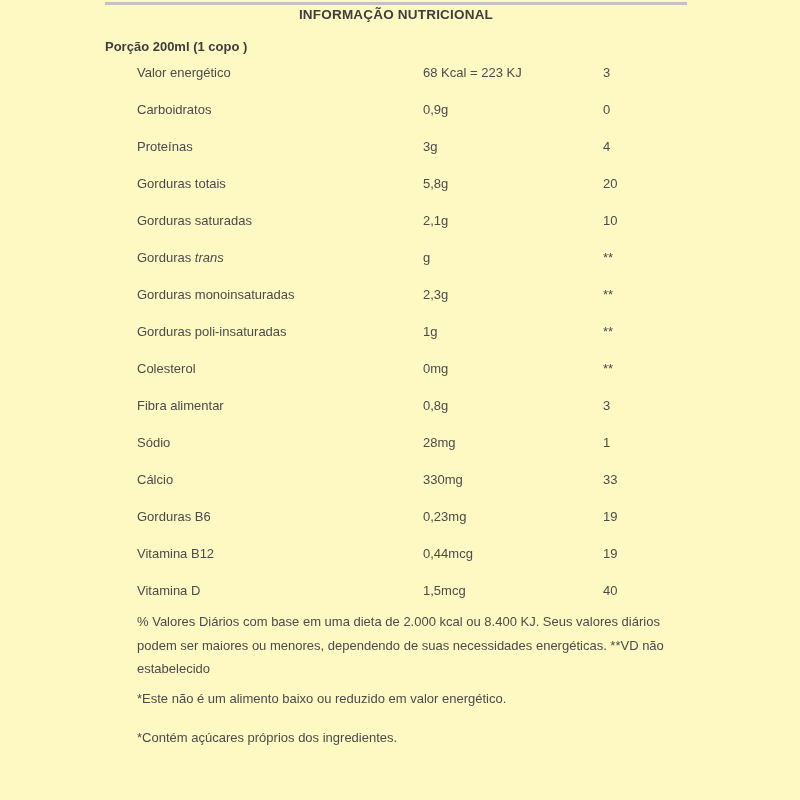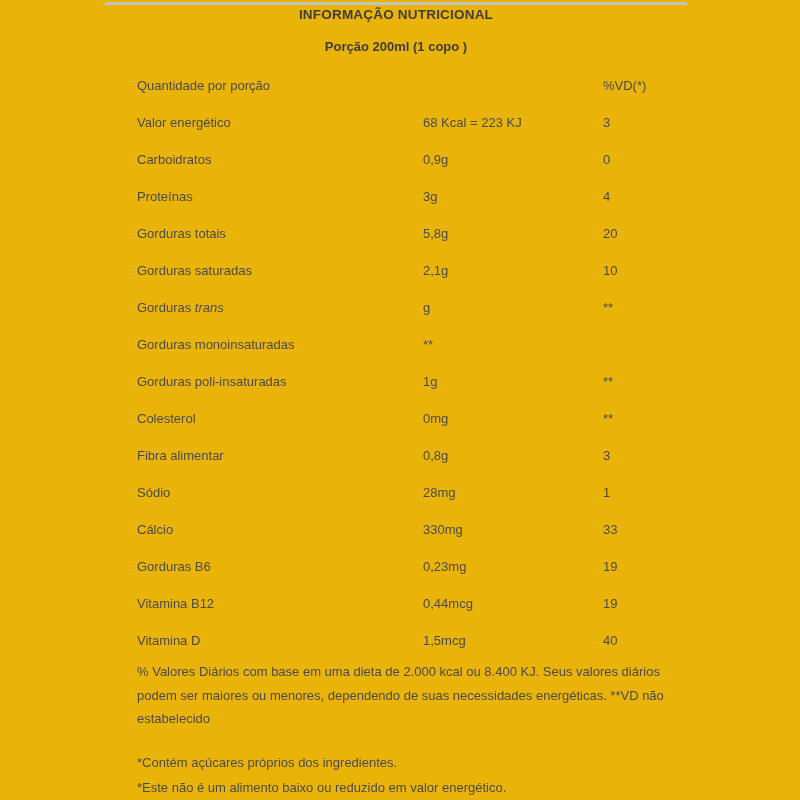--- a/index.html
+++ b/index.html
@@ -9,21 +9,21 @@
     height: 800px;
     background: #ffffff;
     overflow: hidden;
     font-family: "Liberation Sans", sans-serif;
     color: #4b4b4b;
   }
   .sheet {
     position: relative;
     width: 800px;
     height: 800px;
-    background: #eab308;
+    background: #fef9c3;
   }
   .table-wrap {
     position: absolute;
     left: 105px;
     top: 2px;
     width: 582px;
   }
   .top-rule {
     height: 3px;
     background: #c3c3c3;
@@ -32,21 +32,20 @@
     margin-top: 2px;
     text-align: center;
     font-size: 13.5px;
     font-weight: 700;
     color: #3e3e3e;
     line-height: 15px;
     letter-spacing: 0.2px;
   }
   .serving {
     margin-top: 17px;
-    text-align: center;
     font-size: 13px;
     font-weight: 700;
     color: #3e3e3e;
     line-height: 15px;
   }
   .grid-row {
     display: grid;
     grid-template-columns: 286px 180px 1fr;
     padding-left: 32px;
     height: 37px;
@@ -73,25 +72,20 @@
   .footnote-sugars { margin-top: 24px; }
 </style>
 </head>
 <body>
 
 <div class="sheet">
   <div class="table-wrap">
     <div class="top-rule"></div>
     <div class="title">INFORMAÇÃO NUTRICIONAL</div>
     <div class="serving">Porção 200ml (1 copo )</div>
-    <div class="grid-row header-row">
-      <div class="cell">Quantidade por porção</div>
-      <div class="cell"></div>
-      <div class="cell">%VD(*)</div>
-    </div>
     <div id="rows">
   <div class="grid-row">
     <div class="cell">Valor energético</div>
     <div class="cell">68 Kcal = 223 KJ</div>
     <div class="cell">3</div>
   </div>
 
   <div class="grid-row">
     <div class="cell">Carboidratos</div>
     <div class="cell">0,9g</div>
@@ -117,20 +111,21 @@
   </div>
 
   <div class="grid-row">
     <div class="cell"><span>Gorduras </span><i>trans</i></div>
     <div class="cell">g</div>
     <div class="cell">**</div>
   </div>
 
   <div class="grid-row">
     <div class="cell">Gorduras monoinsaturadas</div>
+    <div class="cell">2,3g</div>
     <div class="cell">**</div>
   </div>
 
   <div class="grid-row">
     <div class="cell">Gorduras poli-insaturadas</div>
     <div class="cell">1g</div>
     <div class="cell">**</div>
   </div>
 
   <div class="grid-row">
@@ -173,16 +168,16 @@
     <div class="cell">Vitamina D</div>
     <div class="cell">1,5mcg</div>
     <div class="cell">40</div>
   </div>
 </div>
     <div class="note">
         <div>% Valores Diários com base em uma dieta de 2.000 kcal ou 8.400 KJ. Seus valores diários</div>
         <div>podem ser maiores ou menores, dependendo de suas necessidades energéticas. **VD não</div>
         <div>estabelecido</div>
       </div>
+    <div class="footnote footnote-energy">*Este não é um alimento baixo ou reduzido em valor energético.</div>
     <div class="footnote footnote-sugars">*Contém açúcares próprios dos ingredientes.</div>
-    <div class="footnote footnote-energy">*Este não é um alimento baixo ou reduzido em valor energético.</div>
   </div>
 </div>
 
 </body></html>

